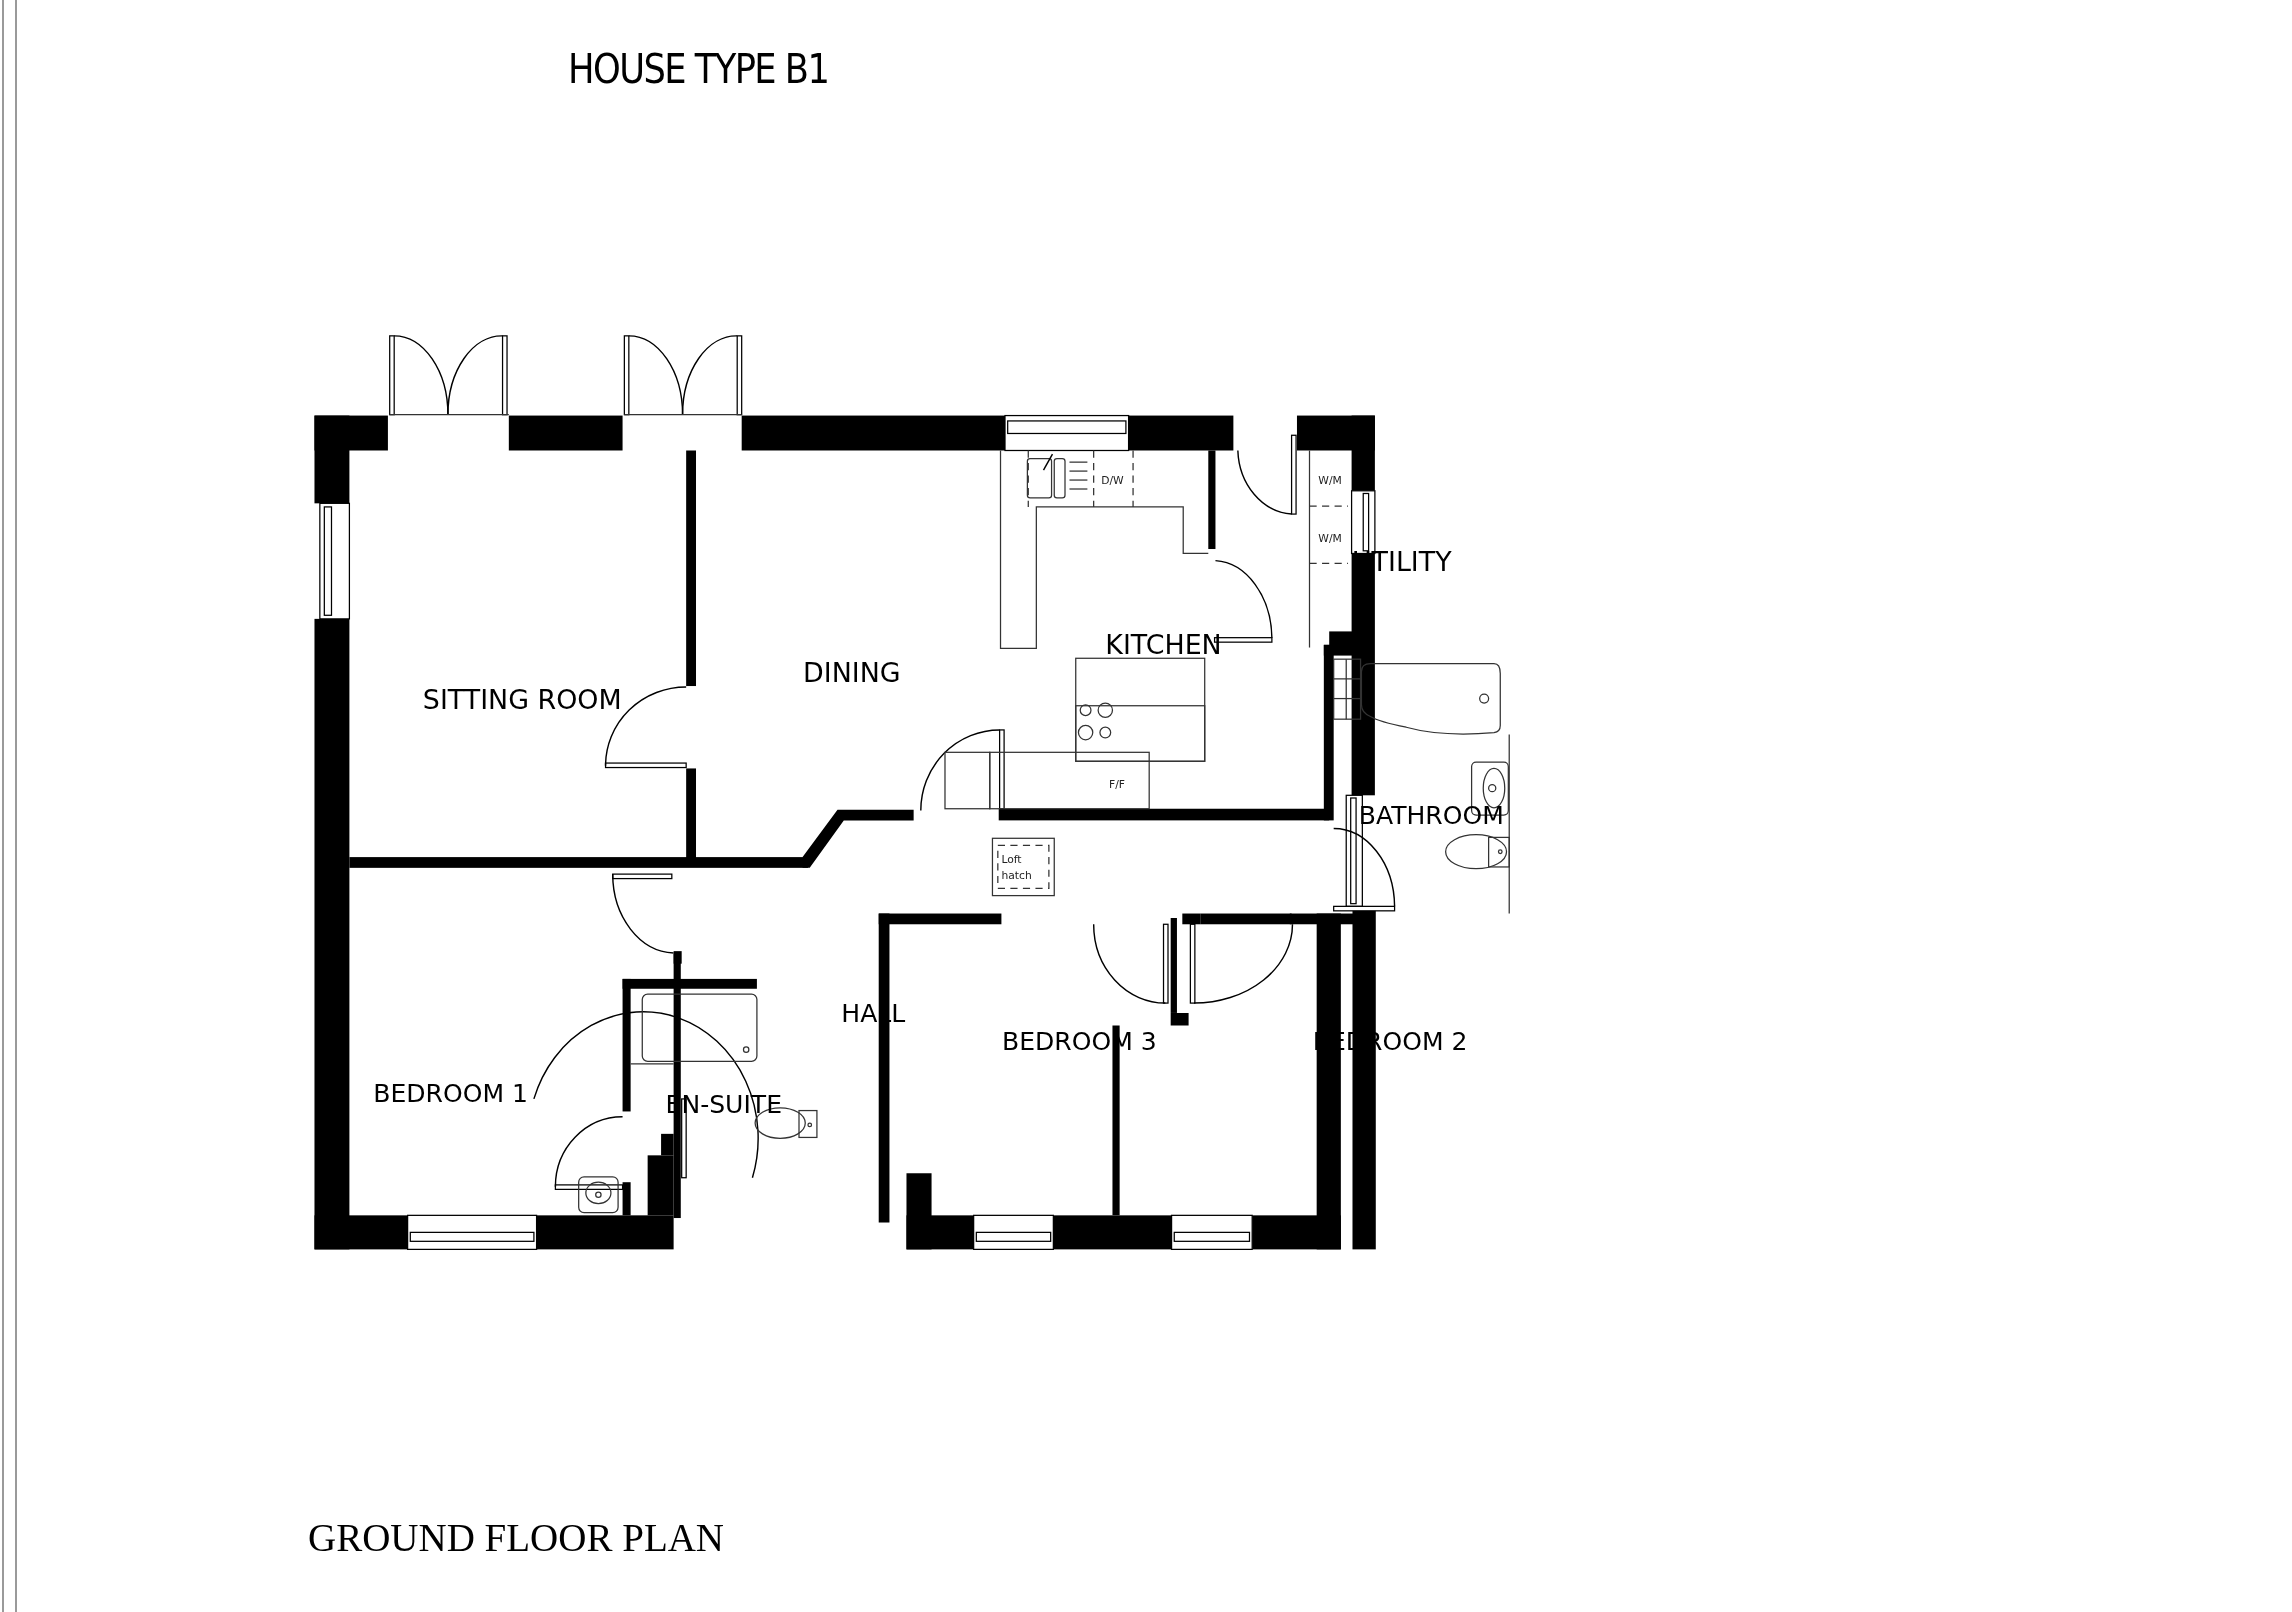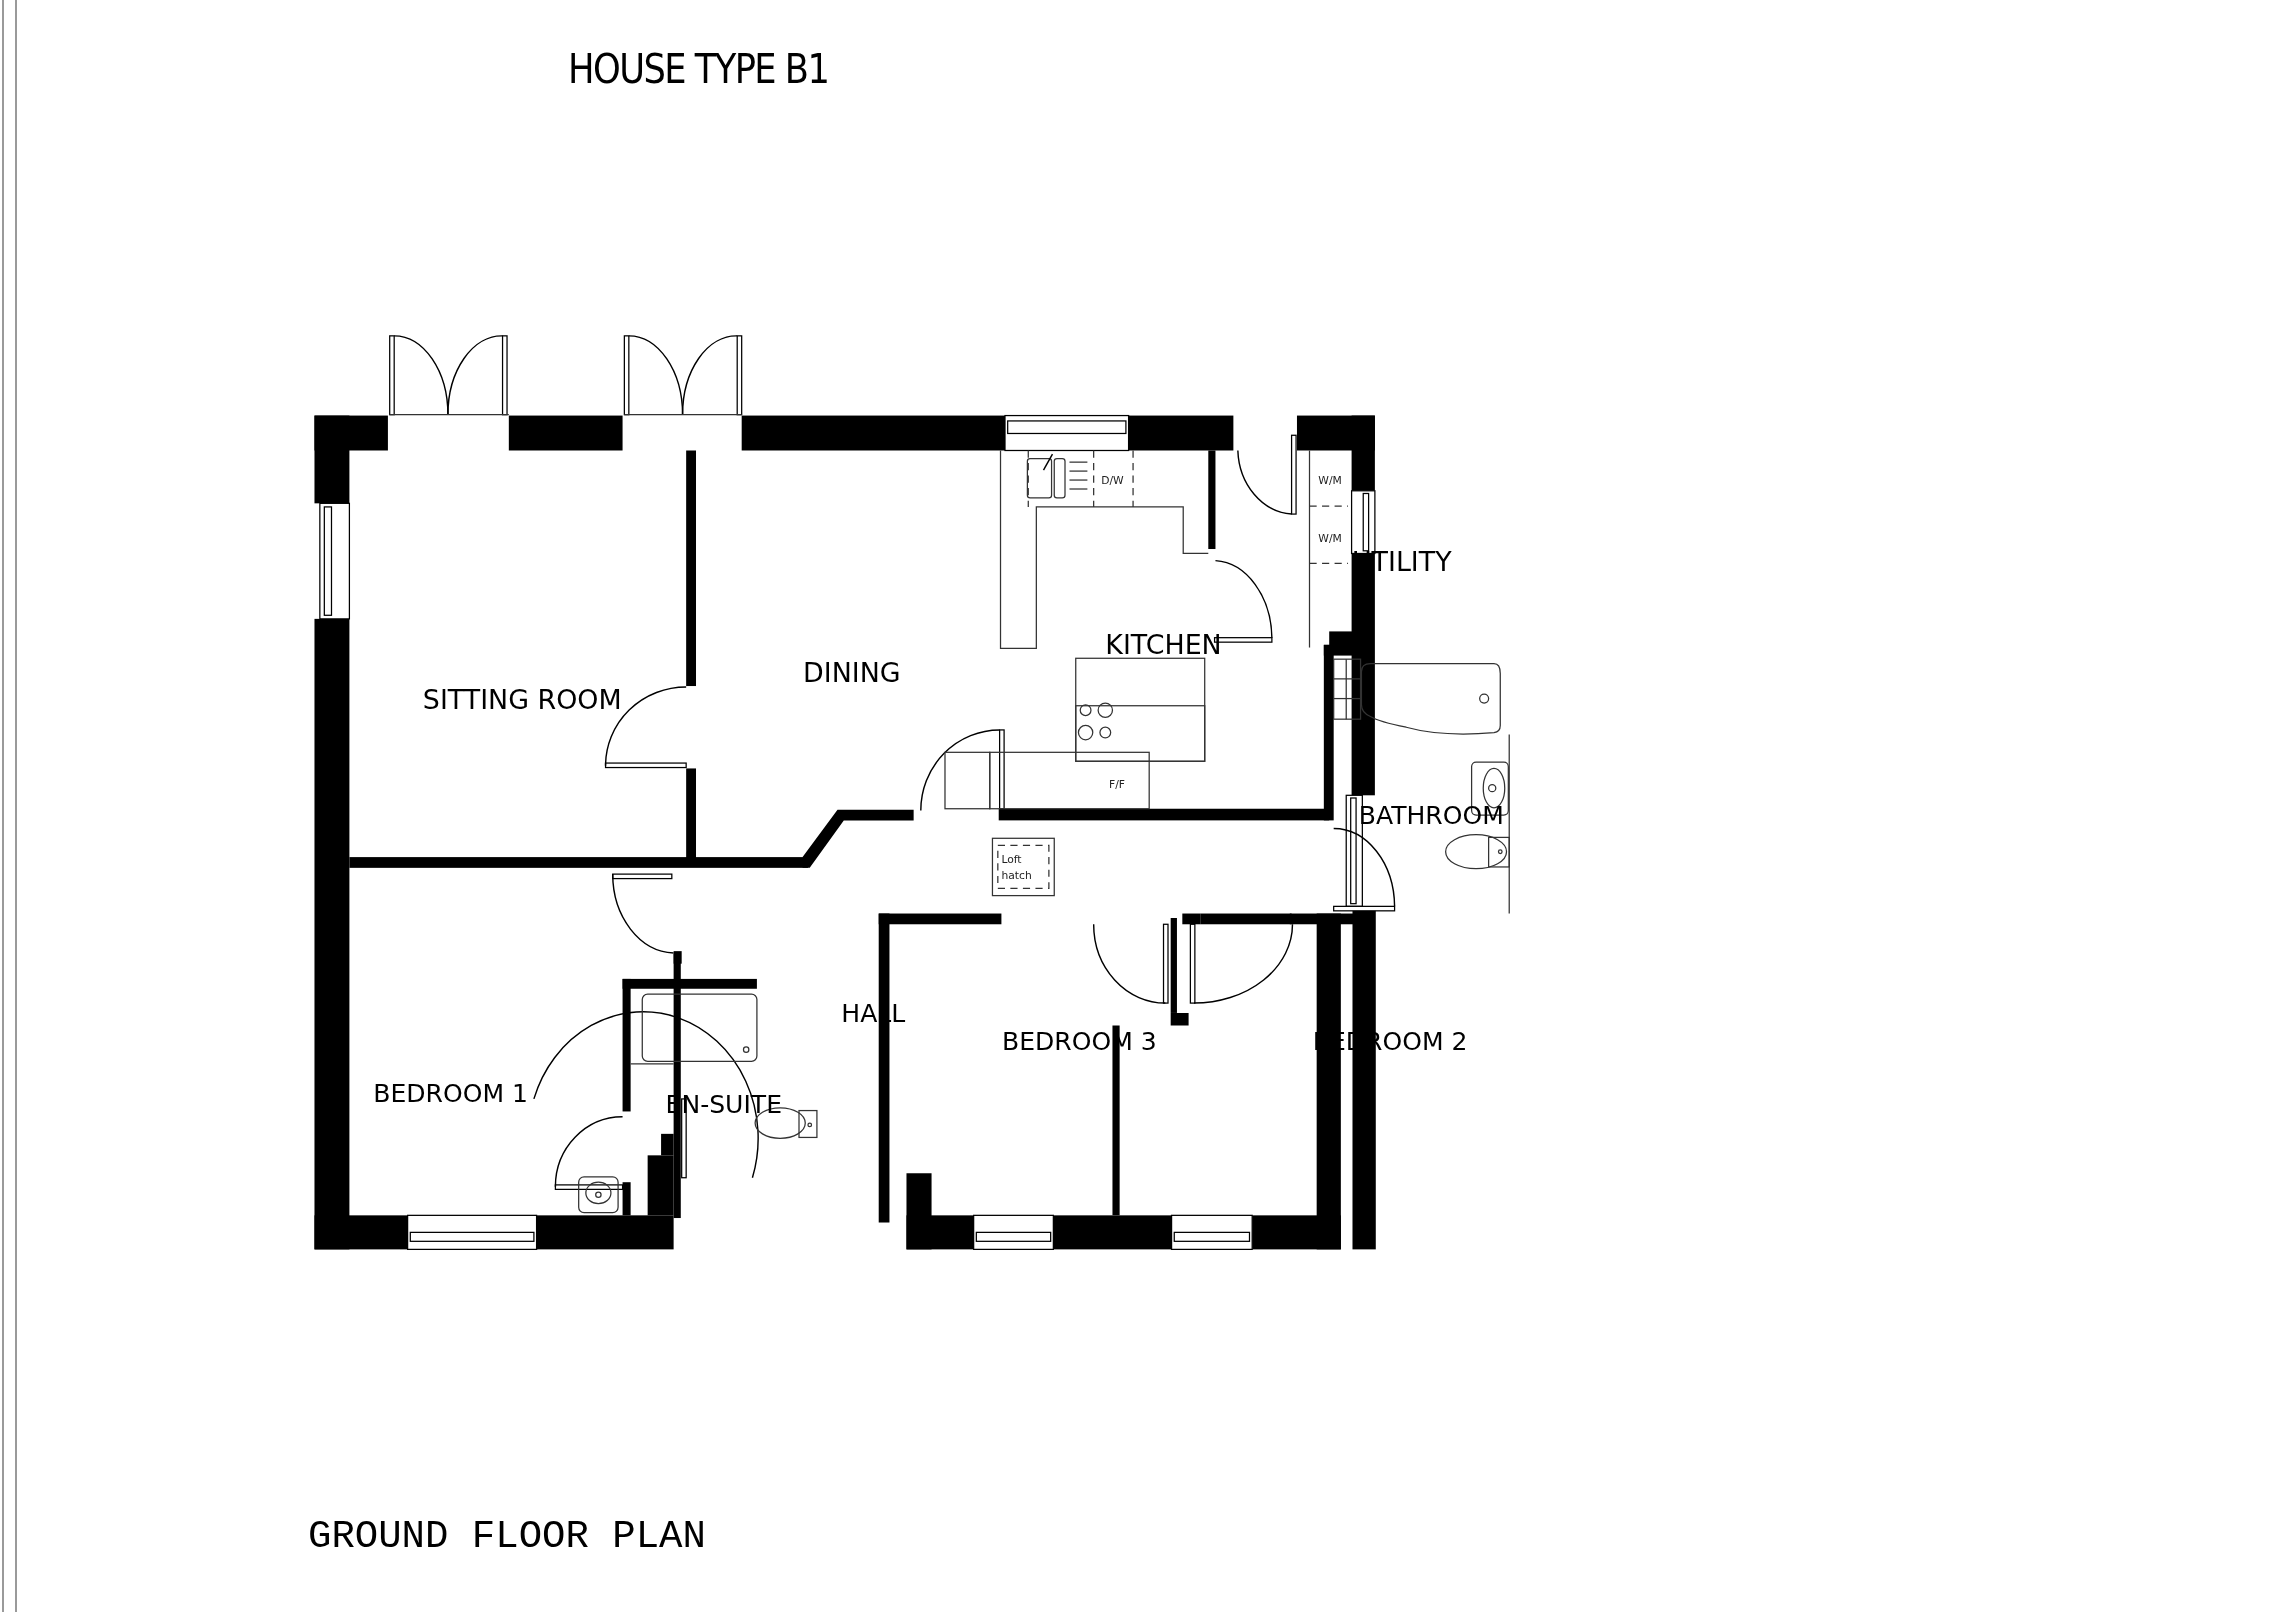--- a/index.html
+++ b/index.html
@@ -4,21 +4,21 @@
 <style>
   html, body { margin: 0; padding: 0; background: #ffffff; }
   body { width: 2293px; height: 1613px; position: relative; overflow: hidden;
          font-family: "DejaVu Sans", sans-serif; }
   .edge-line { position: absolute; top: 0; width: 1.8px; height: 1613px; background: #9a9a9a; }
   #plan { position: absolute; left: 0; top: 0; }
   .title { position: absolute; font-family: "DejaVu Sans", sans-serif; color: #000;
            white-space: nowrap; }
   .house-title { left: 568px; top: 45px; font-size: 41px; letter-spacing: -1.8px;
                  transform: scaleX(0.86); transform-origin: left top; }
-  .floor-title { left: 308px; top: 1515px; font-family: Liberation Mono, monospace;
+  .floor-title { left: 308px; top: 1515px; font-family: Liberation Serif, serif;
                  font-size: 39px; }
   svg text.room { font-family: "DejaVu Sans", sans-serif; fill: #000; }
   svg text.small { font-family: "DejaVu Sans", sans-serif; fill: #222; }
   .wall { fill: #000; }
   .thin { fill: none; stroke: #000; stroke-width: 1.6; }
   .thin-g { fill: none; stroke: #333; stroke-width: 1.4; }
   .dash { fill: none; stroke: #333; stroke-width: 1.4; stroke-dasharray: 8 6; }
   .win { fill: #fff; stroke: #000; stroke-width: 1.4; }
 </style>
 </head>

